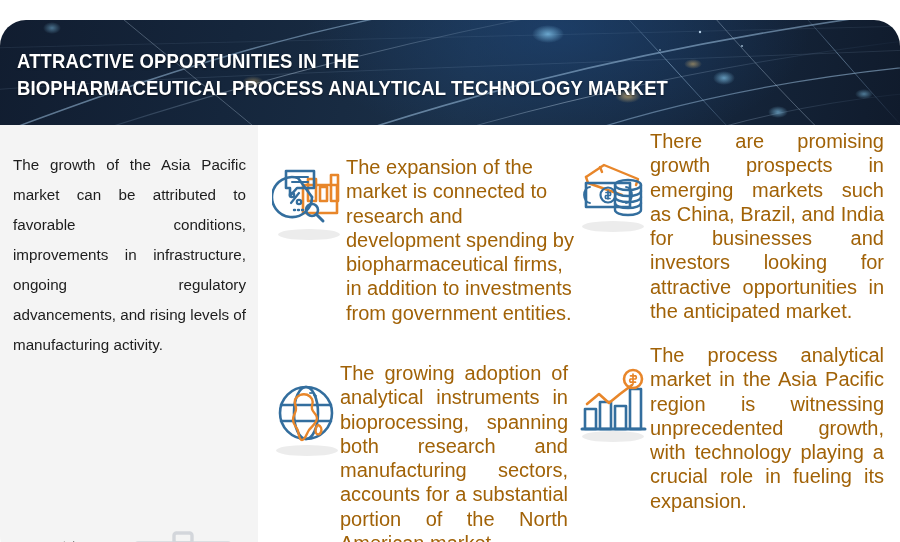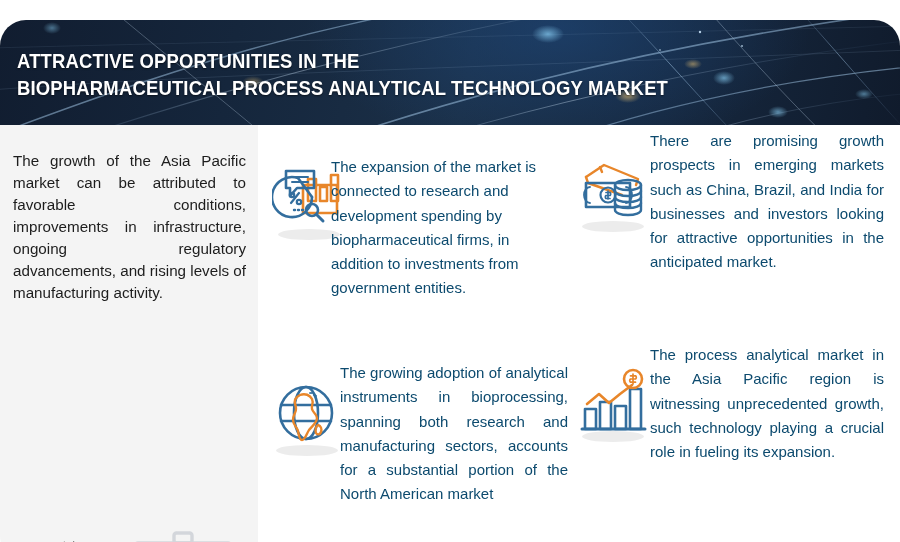--- a/index.html
+++ b/index.html
@@ -62,21 +62,21 @@
     height: 437px;
     background: #f4f4f4;
     border-radius: 0 0 0 26px;
   }
   .left-text {
     position: absolute;
     left: 13px;
     top: 25px;
     width: 233px;
     font-size: 15.2px;
-    line-height: 22px;
+    line-height: 30px;
     color: #1d1d1d;
     text-align: justify;
     text-justify: inter-word;
   }
   .region-label {
     position: absolute;
     left: 0px;
     top: 360px;
     width: 120px;
     height: 175px;
@@ -115,32 +115,32 @@
   .item .shadow {
     position: absolute;
     left: 6px;
     width: 62px;
     height: 11px;
     border-radius: 50%;
     background: #ececec;
   }
   .item .body {
     position: absolute;
-    font-size: 15px;
+    font-size: 20px;
     line-height: 24.3px;
-    color: #0c4a6e;
+    color: #a16207;
     text-align: justify;
     text-justify: inter-word;
   }
 
   
   .m1 { left: 12px; top: 16px; width: 300px; }
   .m1 .icon-wrap { left: 2px; top: 14px; }
   .m1 .shadow { top: 88px; left: 8px; }
-  .m1 .body { left: 61px; top: 14px; width: 232px; text-align: left; }
+  .m1 .body { left: 76px; top: 14px; width: 232px; text-align: left; }
 
   
   .m2 { left: 12px; top: 236px; width: 300px; }
   .m2 .icon-wrap { left: 0px; top: 12px; }
   .m2 .shadow { top: 84px; left: 6px; }
   .m2 .body { left: 70px; top: 0; width: 228px; }
 
   
   .r1 { left: 0px; top: 0px; width: 330px; }
   .r1 .icon-wrap { left: 8px; top: 26px; }
@@ -354,17 +354,17 @@
             <path d="M4,68 h63" stroke-width="3"></path>
           </g>
 
           <g stroke="#e8862a" stroke-width="2.6">
             <path d="M9,43 l12,-10 l10,9 l11,-9 l12,-9"></path>
             <circle cx="55" cy="18" r="9"></circle>
             <path d="M55,13 v10 M52.5,14.8 h5 a2,2 0 0 1 0,3.2 h-5 a2,2 0 0 0 0,3.2 h5" stroke-width="1.7"></path>
           </g>
         </svg>
       </div>
-      <div class="body">The process analytical market in the Asia Pacific region is witnessing unprecedented growth, such technology playing a crucial role in fueling its expansion.</div>
+      <div class="body">The process analytical market in the Asia Pacific region is witnessing unprecedented growth, with technology playing a crucial role in fueling its expansion.</div>
     </div>
   </div>
 
 </div>
 
 </body></html>

